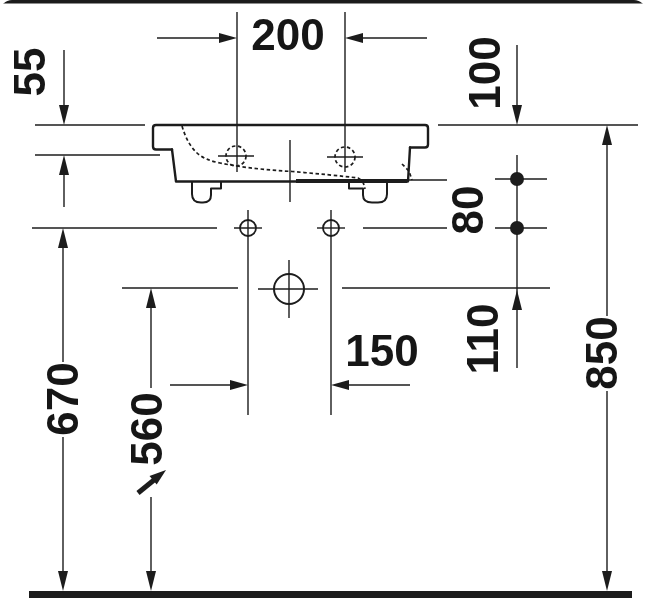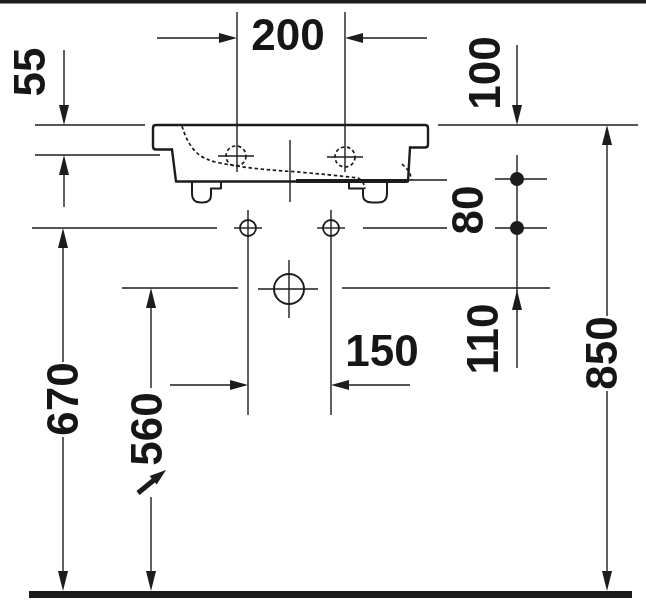--- a/index.html
+++ b/index.html
@@ -1,16 +1,16 @@
 <!DOCTYPE html>
 <html><head>
 <meta charset="utf-8">
 <style>
   html,body{margin:0;padding:0;background:#ffffff;}
-  .stage{position:relative;width:646px;height:600px;background:#ffffff;overflow:hidden;}
+  .stage{position:relative;width:646px;height:600px;background:#ffffff;overflow:hidden;border-radius:12px;}
   svg{display:block;}
   text{font-family:"Liberation Sans","DejaVu Sans",sans-serif;font-weight:bold;font-size:44px;fill:#161616;}
   .thin{stroke:#1c1c1c;stroke-width:1.4;fill:none;}
   .outline{stroke:#1c1c1c;stroke-width:2.4;fill:none;stroke-linejoin:round;stroke-linecap:round;}
   .outline2{stroke:#1c1c1c;stroke-width:2;fill:none;stroke-linejoin:round;}
   .thick{stroke:#1c1c1c;stroke-width:4;fill:none;}
   .dash{stroke:#1c1c1c;stroke-width:1.7;fill:none;stroke-dasharray:3.5 2.6;}
   .fillb{fill:#1c1c1c;stroke:none;}
   .hole{stroke:#1c1c1c;stroke-width:1.8;fill:none;}
 </style>

